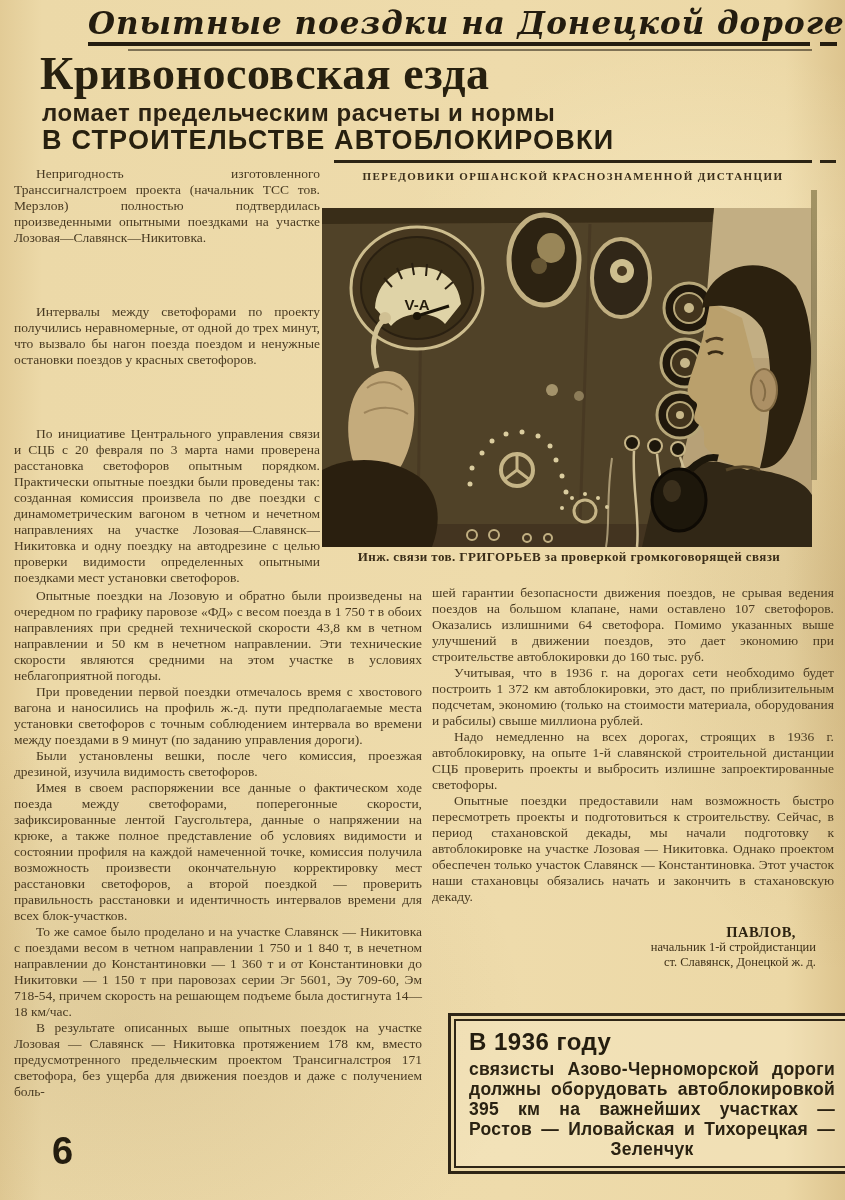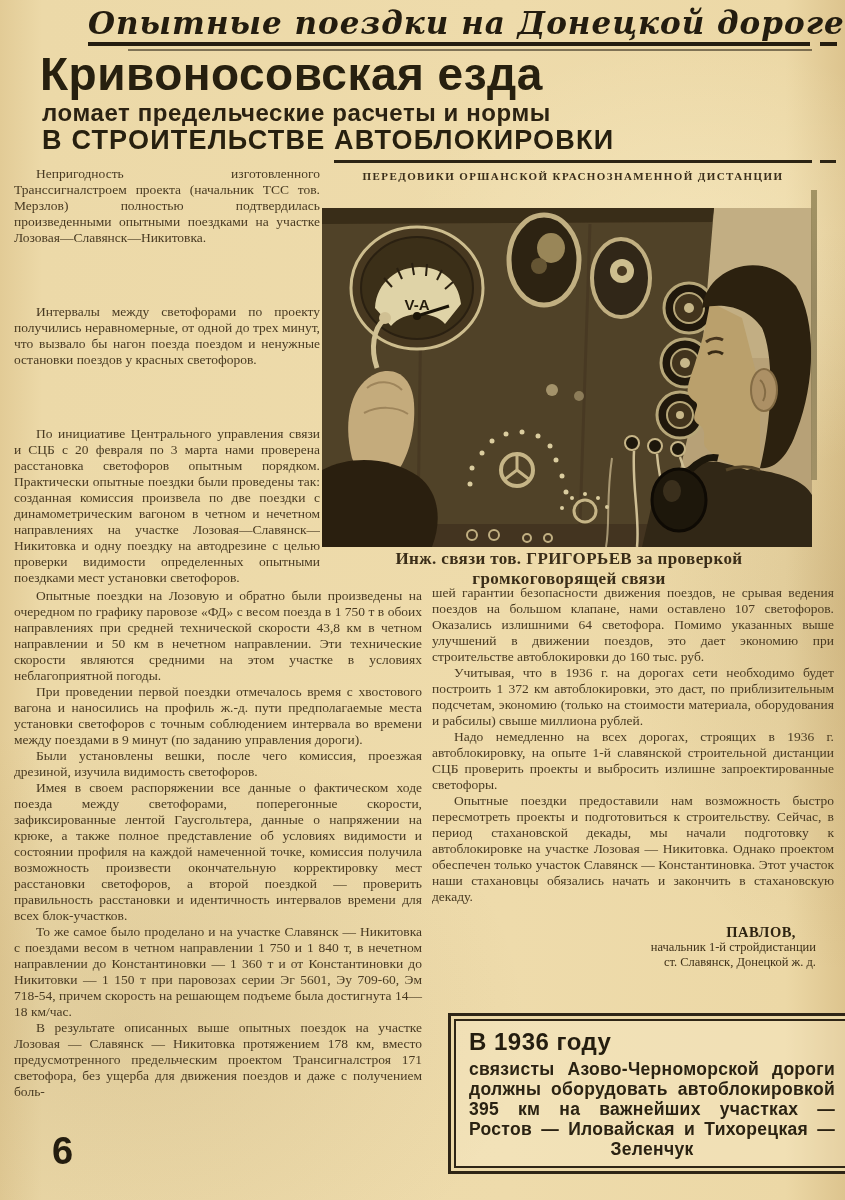--- a/index.html
+++ b/index.html
@@ -20,40 +20,40 @@
   
   .kicker{
     left:88px;top:5px;width:726px;text-align:right;
     font-family:"DejaVu Serif", serif;font-style:italic;font-weight:bold;
     font-size:31px;letter-spacing:1px;color:#231c0f;white-space:nowrap;
   }
   .kicker-rule1{left:88px;top:42px;width:722px;height:4px;background:#241d10;}
   .kicker-rule2{left:128px;top:49px;width:684px;height:2px;background:#241d10;opacity:.55;}
   .kicker-dash{left:820px;top:42px;width:17px;height:4px;background:#241d10;}
   
-  .hl1{left:40px;top:47px;font-family:Liberation Sans, sans-serif;font-weight:bold;
+  .hl1{left:40px;top:47px;font-family:Liberation Serif, serif;font-weight:bold;
        font-size:46px;letter-spacing:.5px;color:#27200f;white-space:nowrap;}
   .hl2{left:42px;top:99px;font-family:"Liberation Sans",sans-serif;font-weight:bold;
        font-size:24px;letter-spacing:.6px;color:#2b2212;white-space:nowrap;}
   .hl3{left:42px;top:125px;font-family:"Liberation Sans",sans-serif;font-weight:bold;
        font-size:27px;letter-spacing:1.2px;color:#27200f;white-space:nowrap;}
   
   .photo-rule{left:334px;top:160px;width:478px;height:3px;background:#2c2414;}
   .photo-rule-dash{left:820px;top:160px;width:16px;height:3px;background:#2c2414;}
   .photo-header{
     left:334px;top:170px;width:478px;text-align:center;
     font-family:Liberation Serif, serif;font-weight:bold;
     font-size:11px;letter-spacing:1.4px;color:#3a2e1a;
   }
   .photo{left:322px;top:208px;width:490px;height:351px;}
   .photo svg{display:block;}
   .photo-caption{
     left:330px;top:549px;width:478px;text-align:center;
     font-family:"Liberation Serif",serif;font-weight:bold;
-    font-size:17px;letter-spacing:.4px;color:#3a2d18;
+    font-size:13px;letter-spacing:.4px;color:#3a2d18;
   }
   .edge-strip{left:811px;top:190px;width:6px;height:290px;
     background:linear-gradient(180deg,#968858 0%,#8a7c55 40%,#97885e 100%);opacity:.85;}
   
   .col p{margin:0;text-align:justify;text-indent:22px;}
   .col p.no-indent{text-indent:0;}
   .col{font-size:13.5px;line-height:16px;color:#483a22;align-items:center;}
   .col-narrow{left:14px;top:166px;width:306px;height:420px;
     display:flex;flex-direction:column;justify-content:space-between;overflow:hidden;}
   .col-left{left:14px;top:588px;width:408px;}
@@ -88,21 +88,21 @@
 <body>
 
 <div class="page">
 
   <div class="abs kicker">Опытные поездки на Донецкой дороге</div>
   <div class="abs kicker-rule1"></div>
   <div class="abs kicker-rule2"></div>
   <div class="abs kicker-dash"></div>
 
   <div class="abs hl1">Кривоносовская езда</div>
-  <div class="abs hl2">ломает предельческие расчеты и нормы</div>
+  <div class="abs hl2">ломает предельческим расчеты и нормы</div>
   <div class="abs hl3">В СТРОИТЕЛЬСТВЕ АВТОБЛОКИРОВКИ</div>
 
   <div class="abs photo-rule"></div>
   <div class="abs photo-rule-dash"></div>
   <div class="abs photo-header">ПЕРЕДОВИКИ ОРШАНСКОЙ КРАСНОЗНАМЕННОЙ ДИСТАНЦИИ</div>
 
   <div class="abs photo">
     <svg width="490" height="339" viewBox="0 0 490 339">
 
       <rect x="0" y="0" width="490" height="339" fill="#bfa87c"></rect>

